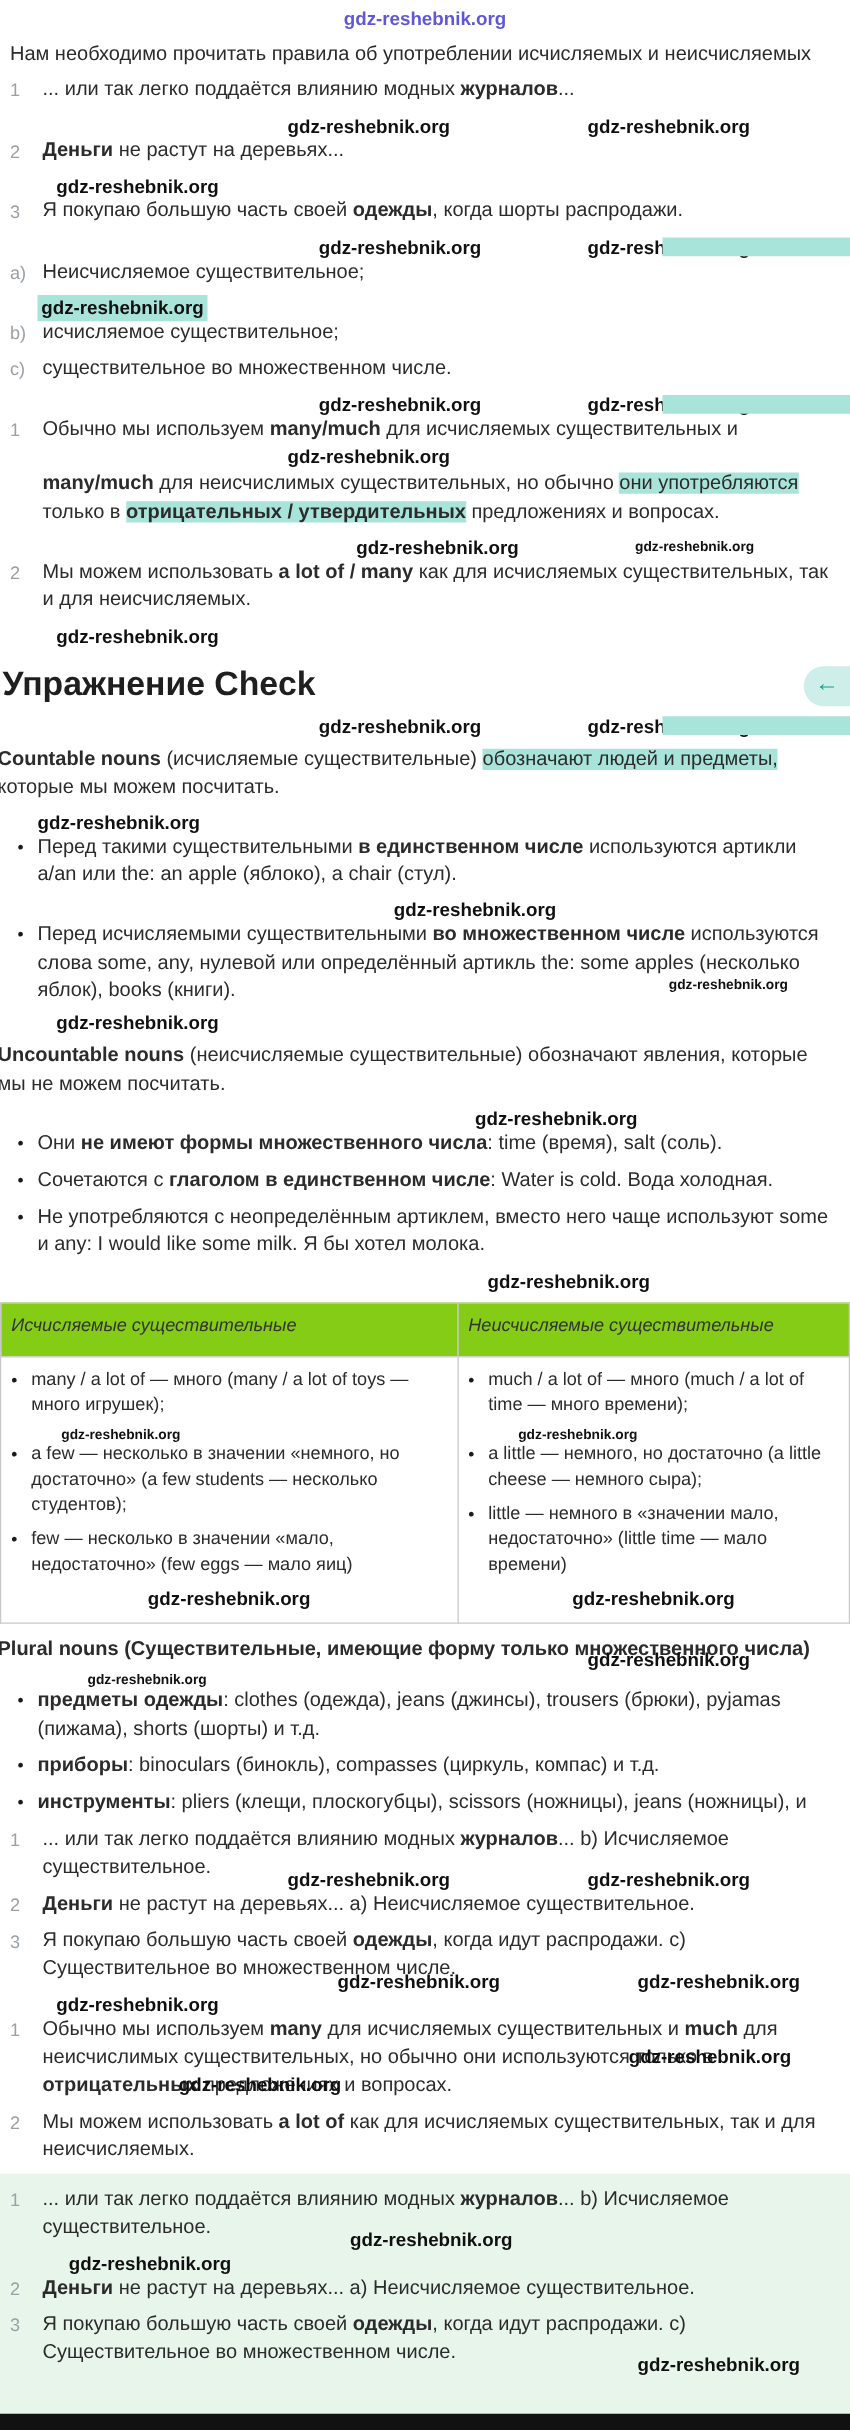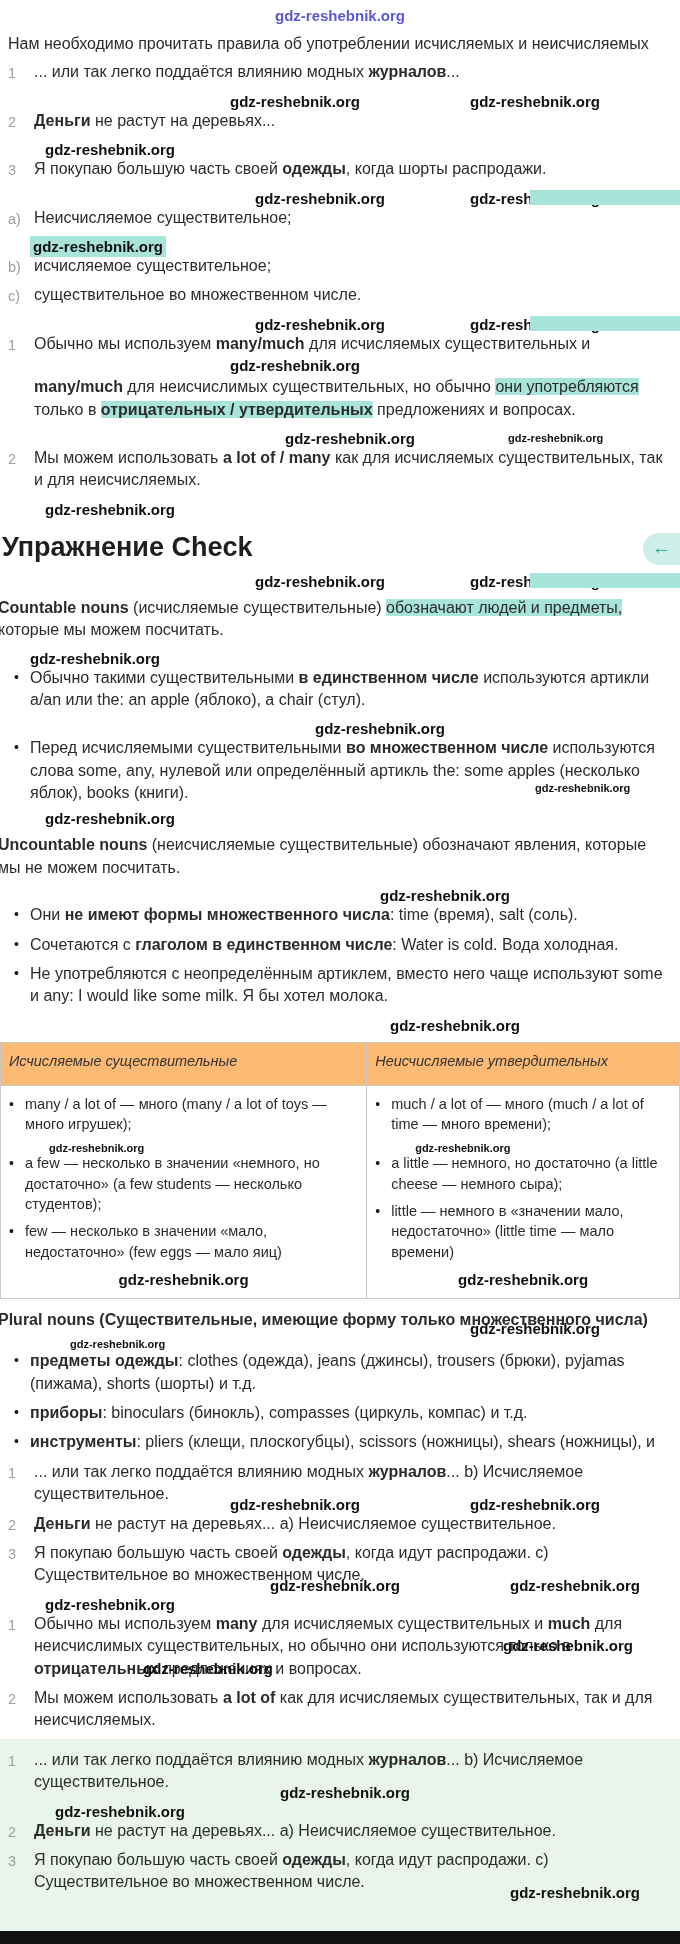--- a/index.html
+++ b/index.html
@@ -21,21 +21,21 @@
   .txt{flex:1;}
   .bul{display:flex;margin:0 10px 7px 14px;}
   .dot{flex:0 0 16px;font-size:14px;padding-top:1px;color:#1a1a1a;}
   .heading-row{position:relative;margin:14px 0 8px;}
   .h1{font-size:27px;font-weight:700;color:#1f1f1f;margin:0 40px 0 2px;line-height:1.15;}
   .back-btn{position:absolute;right:0;top:1px;width:37px;height:32px;background:#cdeee9;color:#17a48b;
             border-radius:17px 0 0 17px;display:flex;align-items:center;justify-content:center;
             font-size:19px;cursor:pointer;}
   table.gram{width:100%;border-collapse:collapse;margin:8px 0 10px;font-size:14.5px;}
   table.gram th,table.gram td{border:1px solid #c9c9c9;vertical-align:top;padding:8px 8px;}
-  table.gram th{font-style:italic;font-weight:400;color:#333;text-align:left;height:26px;background:#fdba74;}
+  table.gram th{font-style:italic;font-weight:400;color:#333;text-align:left;height:26px;background:#84cc16;}
   table.gram .bul{margin:0 0 7px 0;}
   .cellwm{display:block;text-align:center;}
   .cellrow{position:relative;height:12px;}
   .cellrow .wm{position:absolute;top:0;}
   .abs{position:absolute;}
   .green{background:#e7f5eb;padding:10px 0 120px;margin-top:4px;}
   .bottombar{position:absolute;bottom:0;left:0;width:680px;height:13px;background:#111;}
 </style>
 </head>
 <body>
@@ -123,21 +123,21 @@
     <span class="wm" style="left:470px">gdz-reshebnik.org</span>
     <span class="tealbox"></span>
   </div>
 
   <p class="para flush"><span class="b">Countable nouns</span><span> (исчисляемые существительные) </span><span class="hl">обозначают людей и предметы,</span><span> которые мы можем посчитать.</span></p>
   <div class="wmrow">
     <span class="wm" style="left:30px">gdz-reshebnik.org</span>
   </div>
   <div class="bul">
     <span class="dot">•</span>
-    <span class="txt"><span>Обычно такими существительными </span><span class="b">в единственном числе</span><span> используются артикли a/an или the: an apple (яблоко), a chair (стул).</span></span>
+    <span class="txt"><span>Перед такими существительными </span><span class="b">в единственном числе</span><span> используются артикли a/an или the: an apple (яблоко), a chair (стул).</span></span>
   </div>
   <div class="wmrow">
     <span class="wm" style="left:315px">gdz-reshebnik.org</span>
   </div>
   <div class="bul">
     <span class="dot">•</span>
     <span class="txt"><span>Перед исчисляемыми существительными </span><span class="b">во множественном числе</span><span> используются слова some, any, нулевой или определённый артикль the: some apples (несколько яблок), books (книги).</span></span>
   </div>
   <div class="wmrow" style="height:13px;margin-top:-30px">
     <span class="wm wm-sm" style="left:535px">gdz-reshebnik.org</span>
@@ -163,21 +163,21 @@
     <span class="txt"><span>Не употребляются с неопределённым артиклем, вместо него чаще используют some и any: I would like some milk. Я бы хотел молока.</span></span>
   </div>
   <div class="wmrow">
     <span class="wm" style="left:390px">gdz-reshebnik.org</span>
   </div>
 
   <table class="gram">
     <thead>
       <tr>
         <th>Исчисляемые существительные</th>
-        <th>Неисчисляемые утвердительных</th>
+        <th>Неисчисляемые существительные</th>
       </tr>
     </thead>
     <tbody>
       <tr>
         <td>
           <div class="bul">
             <span class="dot">•</span>
             <span class="txt"><span>many / a lot of — много (many / a lot of toys — много игрушек);</span></span>
           </div>
           <div class="cellrow">
@@ -225,21 +225,21 @@
   <div class="bul">
     <span class="dot">•</span>
     <span class="txt"><span class="b">предметы одежды</span><span>: clothes (одежда), jeans (джинсы), trousers (брюки), pyjamas (пижама), shorts (шорты) и т.д.</span></span>
   </div>
   <div class="bul">
     <span class="dot">•</span>
     <span class="txt"><span class="b">приборы</span><span>: binoculars (бинокль), compasses (циркуль, компас) и т.д.</span></span>
   </div>
   <div class="bul">
     <span class="dot">•</span>
-    <span class="txt"><span class="b">инструменты</span><span>: pliers (клещи, плоскогубцы), scissors (ножницы), shears (ножницы), и</span></span>
+    <span class="txt"><span class="b">инструменты</span><span>: pliers (клещи, плоскогубцы), scissors (ножницы), jeans (ножницы), и</span></span>
   </div>
 
   <div>
     <div class="li">
       <span class="num">1</span>
       <span class="txt"><span>... или так легко поддаётся влиянию модных </span><span class="b">журналов</span><span>... b) Исчисляемое существительное.</span></span>
     </div>
     <div class="wmrow" style="margin-top:-19px">
       <span class="wm" style="left:230px">gdz-reshebnik.org</span>
       <span class="wm" style="left:470px">gdz-reshebnik.org</span>

